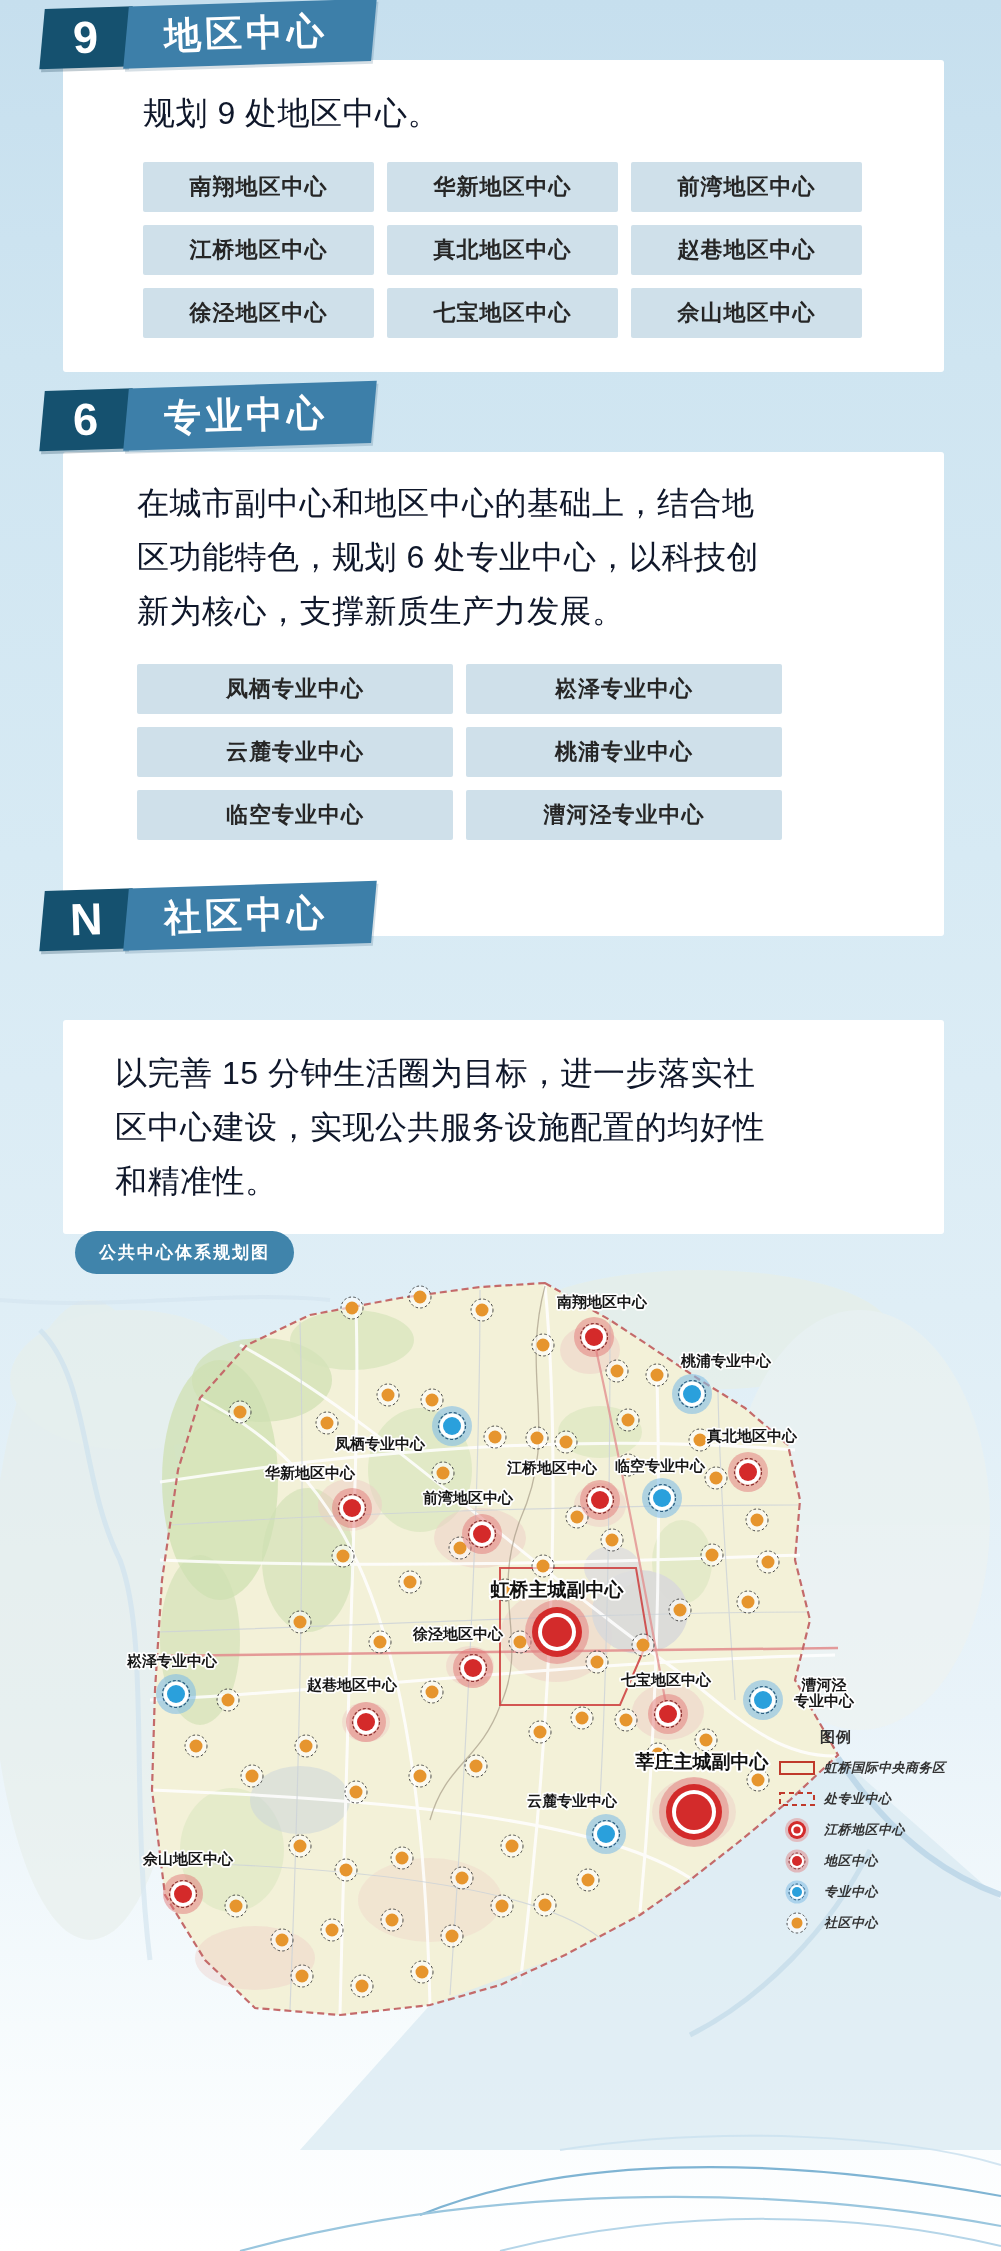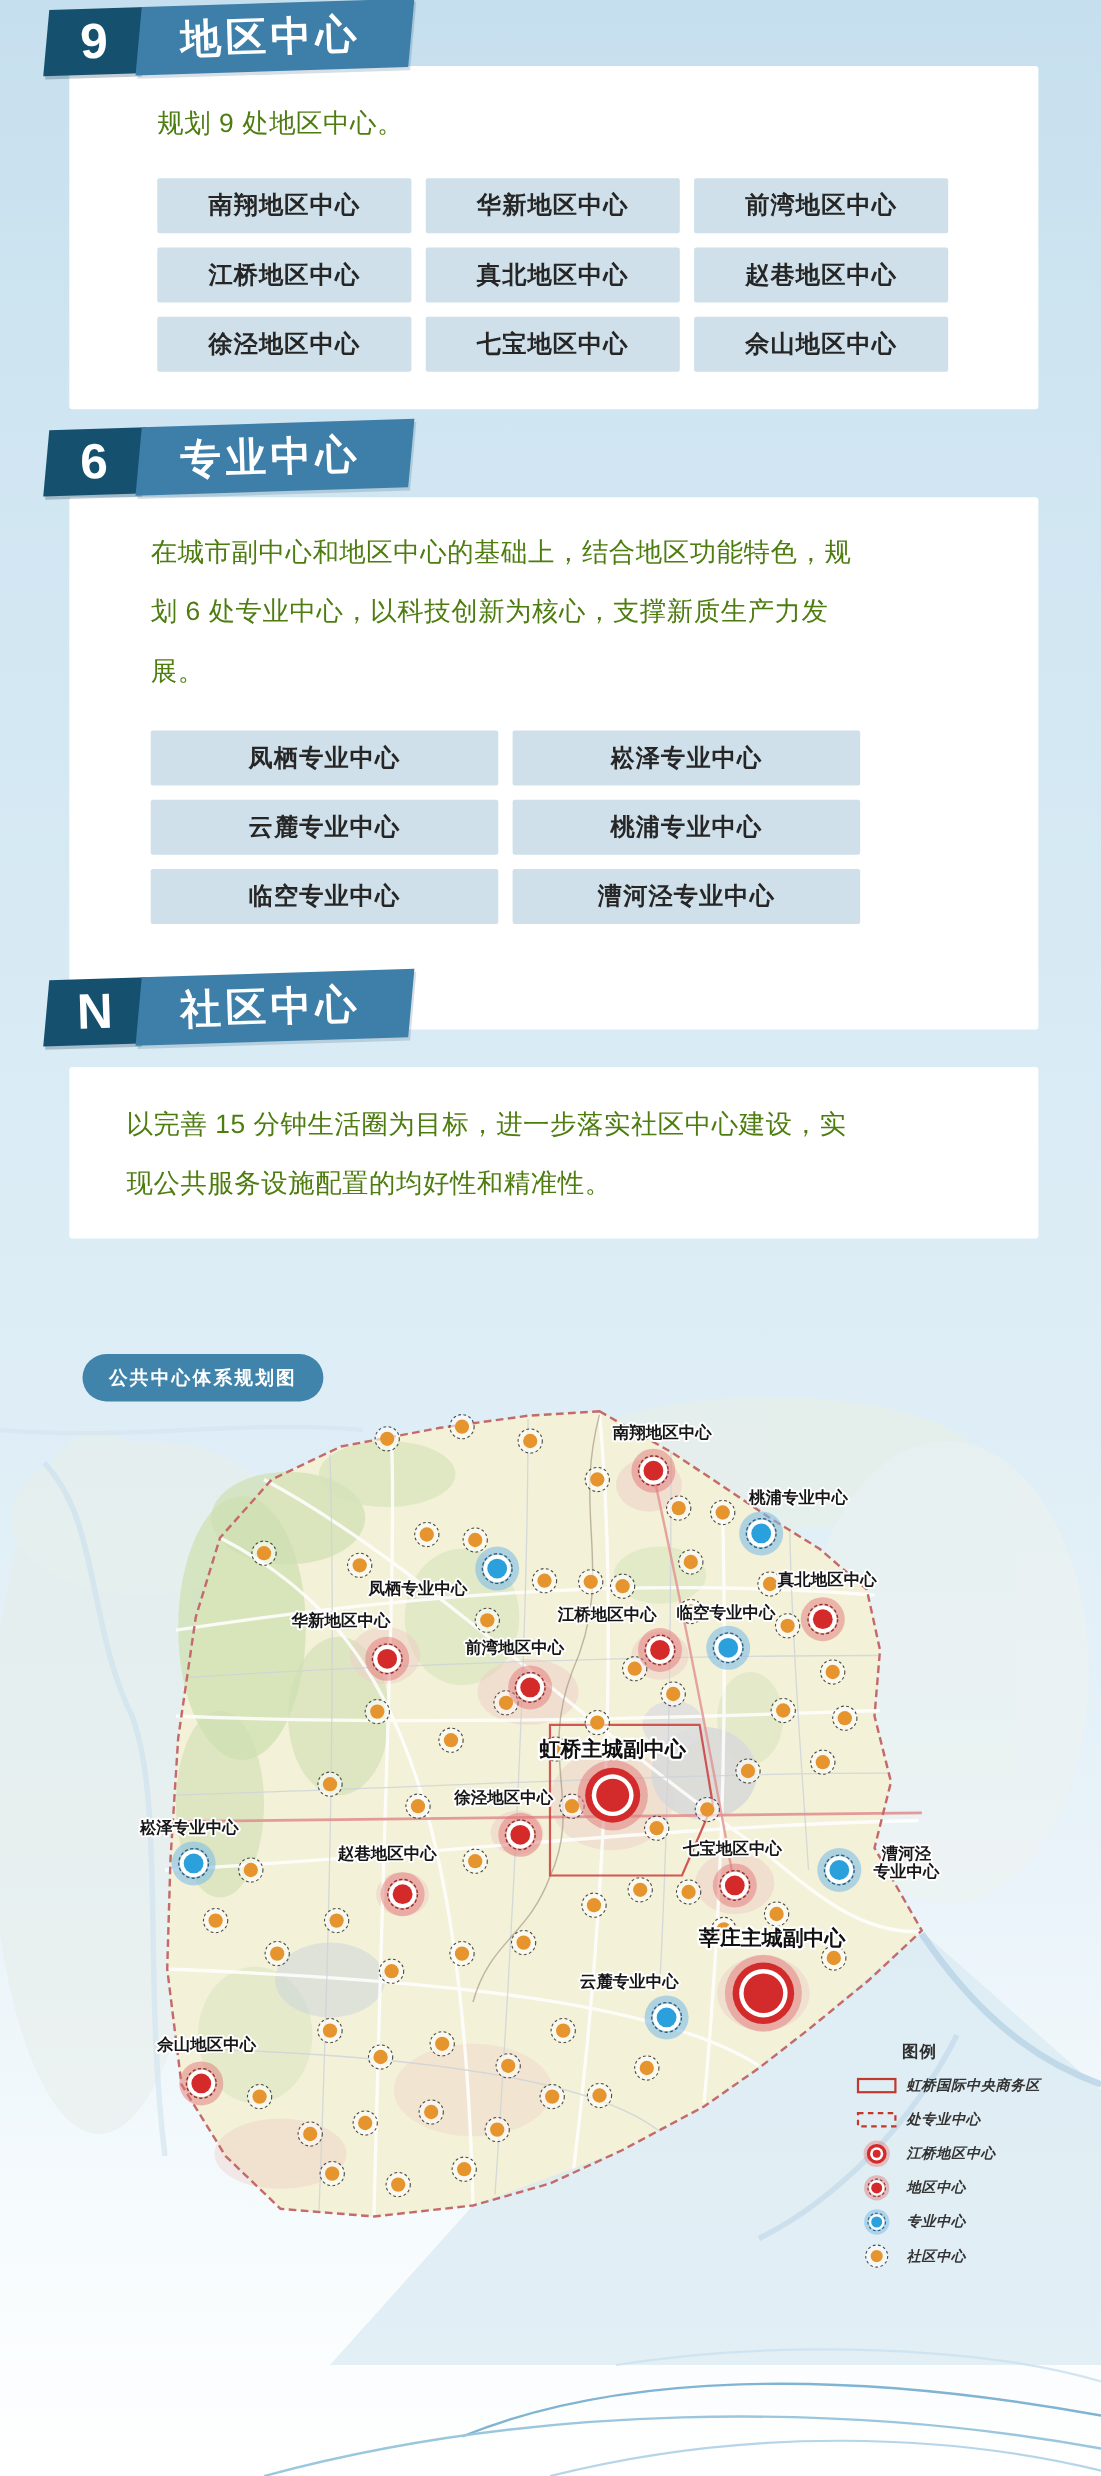--- a/index.html
+++ b/index.html
@@ -18,51 +18,51 @@
   .badge-box .badge{color:#fff;font-size:45px;font-weight:bold;transform:skewX(7deg);}
   .title-box{
     margin-left:-4px;height:62px;background:#3d7fa9;transform:skewX(-7deg);
     display:flex;align-items:center;padding:0 46px 0 38px;
     box-shadow:2px 3px 0 rgba(30,80,110,.18);
   }
   .title-box .stitle{color:#fff;font-size:37px;font-weight:bold;letter-spacing:4px;transform:skewX(7deg);}
   
   .card{position:absolute;left:63px;width:881px;background:#ffffff;border-radius:3px;z-index:2;}
   .card .para{
-    margin:0;padding:0;color:#4d7c0f;font-size:24px;line-height:54px;letter-spacing:.5px;width:640px;
+    margin:0;padding:0;color:#0f172a;font-size:32px;line-height:54px;letter-spacing:.5px;width:640px;
   }
   .grid{display:grid;gap:13px;}
   .grid3{grid-template-columns:repeat(3,231px);}
   .grid2{grid-template-columns:repeat(2,316px);}
   .cell{
     height:50px;background:#cfe0ea;border-radius:2px;
     display:flex;align-items:center;justify-content:center;
     color:#262626;font-size:22px;font-weight:bold;letter-spacing:1px;
   }
   #card1{top:60px;height:312px;padding:0;}
   #card1 .inner{padding:26px 0 0 80px;}
   #card1 .para{margin-bottom:22px;}
   #card2{top:452px;height:484px;}
   #card2 .inner{padding:24px 0 0 74px;}
   #card2 .para{margin-bottom:26px;}
-  #card3{top:970px;height:156px;}
+  #card3{top:1020px;height:214px;}
   #card3 .inner{padding:26px 0 0 52px;}
   #banner1{top:4px;}
   #banner2{top:386px;}
   #banner3{top:886px;}
   
   #map-svg{position:absolute;left:0;top:0;width:1001px;height:2251px;z-index:1;}
   .map-tag{
     position:absolute;left:75px;top:1231px;z-index:2;background:#4084ab;color:#fff;
     font-size:17px;font-weight:bold;letter-spacing:2px;padding:10px 24px;border-radius:24px;
   }
   .map-label{font-size:15px;font-weight:bold;fill:#161616;paint-order:stroke;stroke:#ffffff;stroke-width:3.5px;stroke-linejoin:round;}
   .map-label-big{font-size:19px;font-weight:bold;fill:#101010;paint-order:stroke;stroke:#ffffff;stroke-width:4px;stroke-linejoin:round;}
   
-  .legend{position:absolute;left:776px;top:1856px;width:215px;z-index:2;}
+  .legend{position:absolute;left:776px;top:1728px;width:215px;z-index:2;}
   .legend-title{font-size:15px;font-weight:bold;color:#2e2e2e;margin:0 0 10px 44px;letter-spacing:1px;}
   .legend-row{display:flex;align-items:center;margin-bottom:9px;font-style:italic;}
   .legend-ico{width:42px;height:22px;flex:0 0 42px;display:flex;align-items:center;justify-content:center;}
   .legend-label{font-size:13px;font-weight:bold;color:#333;letter-spacing:.5px;margin-left:6px;white-space:nowrap;}
 </style>
 </head>
 <body>
 
 <div class="page">
 

